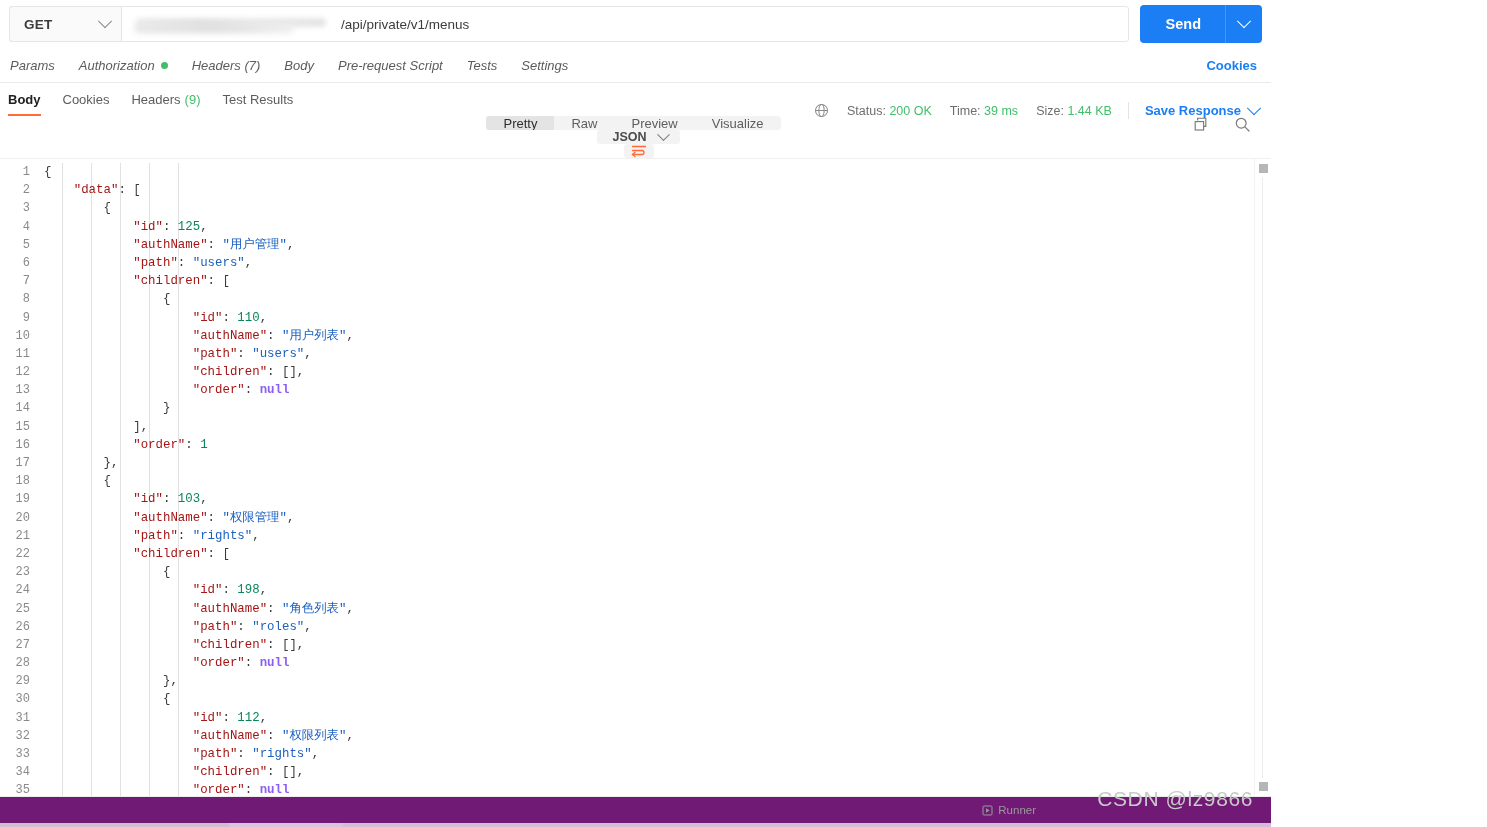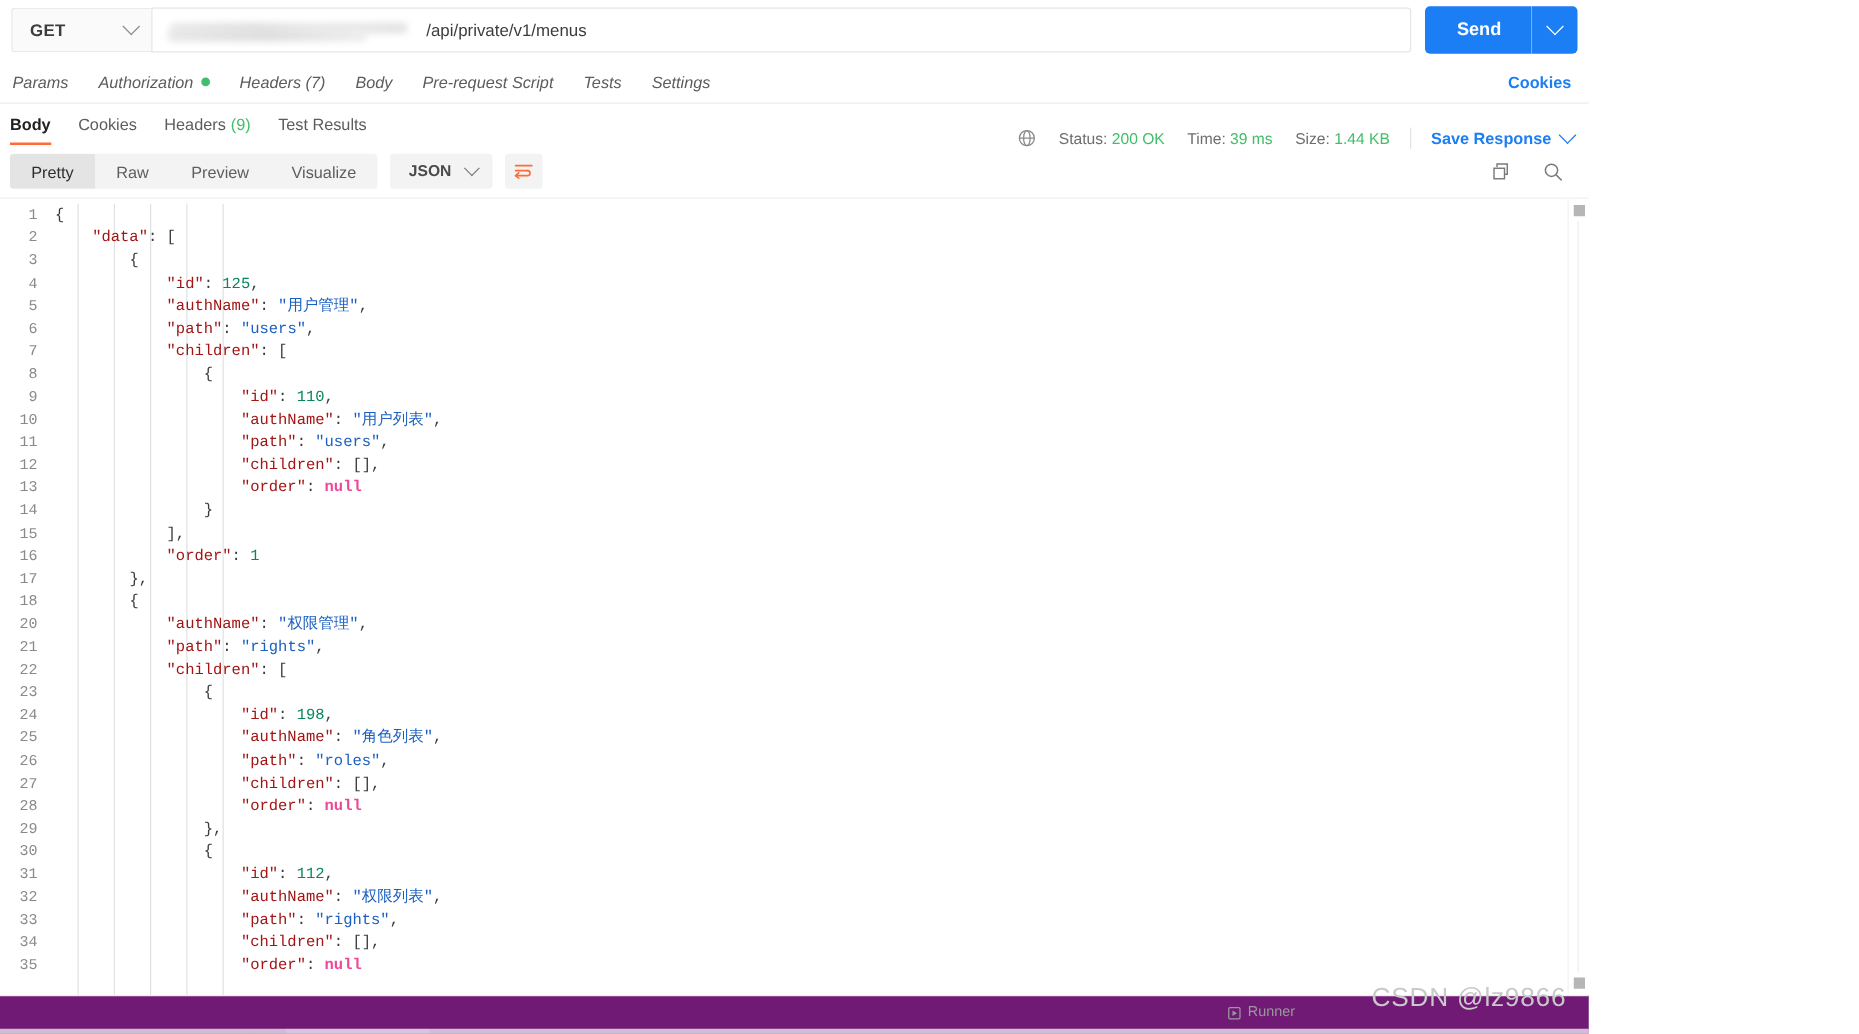--- a/index.html
+++ b/index.html
@@ -236,20 +236,21 @@
 
   
   .fmt-bar {
     height: 42px;
     min-height: 42px;
     display: flex;
     align-items: center;
     padding: 0 12px 0 8px;
     box-sizing: border-box;
     position: relative;
+    flex-direction: column;
   }
   .seg {
     display: flex;
     background: #f3f3f3;
     border-radius: 3px;
     height: 28px;
     align-items: stretch;
     overflow: hidden;
   }
   .seg-item {
@@ -334,21 +335,21 @@
     padding-right: 14px;
     box-sizing: border-box;
     color: #8a8a8a;
     font-size: 12px;
     user-select: none;
   }
   .code-txt { position: relative; flex: 1; }
   .k  { color: #A31515; }       
   .s  { color: #1B5FC1; }       
   .n  { color: #098658; }       
-  .nl { color: #ec4899; font-weight: bold; } 
+  .nl { color: #8b5cf6; font-weight: bold; } 
   .p  { color: #3b3b3b; }       
 
   
   .guides {
     position: absolute;
     left: 44px; top: 4px; bottom: 0; right: 0;
     pointer-events: none;
   }
   .guide {
     position: absolute;
@@ -565,20 +566,21 @@
           <div class="code-row"><span class="ln">9</span><span class="code-txt"><span>                    </span><span class="k">"id"</span><span class="p">: </span><span class="n">110</span><span class="p">,</span></span></div>
           <div class="code-row"><span class="ln">10</span><span class="code-txt"><span>                    </span><span class="k">"authName"</span><span class="p">: </span><span class="s">"用户列表"</span><span class="p">,</span></span></div>
           <div class="code-row"><span class="ln">11</span><span class="code-txt"><span>                    </span><span class="k">"path"</span><span class="p">: </span><span class="s">"users"</span><span class="p">,</span></span></div>
           <div class="code-row"><span class="ln">12</span><span class="code-txt"><span>                    </span><span class="k">"children"</span><span class="p">: [],</span></span></div>
           <div class="code-row"><span class="ln">13</span><span class="code-txt"><span>                    </span><span class="k">"order"</span><span class="p">: </span><span class="nl">null</span></span></div>
           <div class="code-row"><span class="ln">14</span><span class="code-txt"><span>                </span><span class="p">}</span></span></div>
           <div class="code-row"><span class="ln">15</span><span class="code-txt"><span>            </span><span class="p">],</span></span></div>
           <div class="code-row"><span class="ln">16</span><span class="code-txt"><span>            </span><span class="k">"order"</span><span class="p">: </span><span class="n">1</span></span></div>
           <div class="code-row"><span class="ln">17</span><span class="code-txt"><span>        </span><span class="p">},</span></span></div>
           <div class="code-row"><span class="ln">18</span><span class="code-txt"><span>        </span><span class="p">{</span></span></div>
+          <div class="code-row"><span class="ln">19</span><span class="code-txt"><span>            </span><span class="k">"id"</span><span class="p">: </span><span class="n">103</span><span class="p">,</span></span></div>
           <div class="code-row"><span class="ln">20</span><span class="code-txt"><span>            </span><span class="k">"authName"</span><span class="p">: </span><span class="s">"权限管理"</span><span class="p">,</span></span></div>
           <div class="code-row"><span class="ln">21</span><span class="code-txt"><span>            </span><span class="k">"path"</span><span class="p">: </span><span class="s">"rights"</span><span class="p">,</span></span></div>
           <div class="code-row"><span class="ln">22</span><span class="code-txt"><span>            </span><span class="k">"children"</span><span class="p">: [</span></span></div>
           <div class="code-row"><span class="ln">23</span><span class="code-txt"><span>                </span><span class="p">{</span></span></div>
           <div class="code-row"><span class="ln">24</span><span class="code-txt"><span>                    </span><span class="k">"id"</span><span class="p">: </span><span class="n">198</span><span class="p">,</span></span></div>
           <div class="code-row"><span class="ln">25</span><span class="code-txt"><span>                    </span><span class="k">"authName"</span><span class="p">: </span><span class="s">"角色列表"</span><span class="p">,</span></span></div>
           <div class="code-row"><span class="ln">26</span><span class="code-txt"><span>                    </span><span class="k">"path"</span><span class="p">: </span><span class="s">"roles"</span><span class="p">,</span></span></div>
           <div class="code-row"><span class="ln">27</span><span class="code-txt"><span>                    </span><span class="k">"children"</span><span class="p">: [],</span></span></div>
           <div class="code-row"><span class="ln">28</span><span class="code-txt"><span>                    </span><span class="k">"order"</span><span class="p">: </span><span class="nl">null</span></span></div>
           <div class="code-row"><span class="ln">29</span><span class="code-txt"><span>                </span><span class="p">},</span></span></div>

